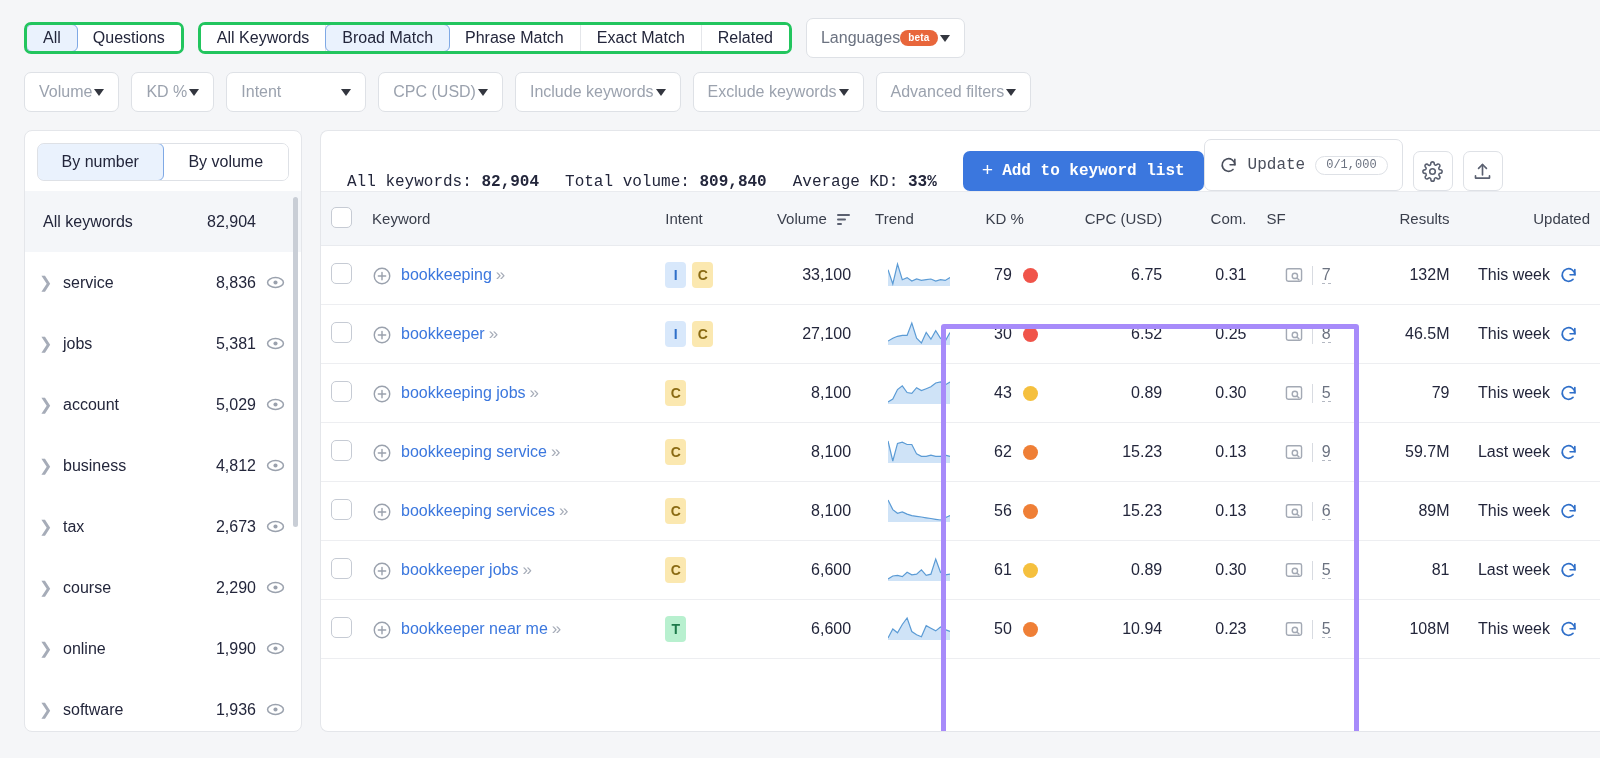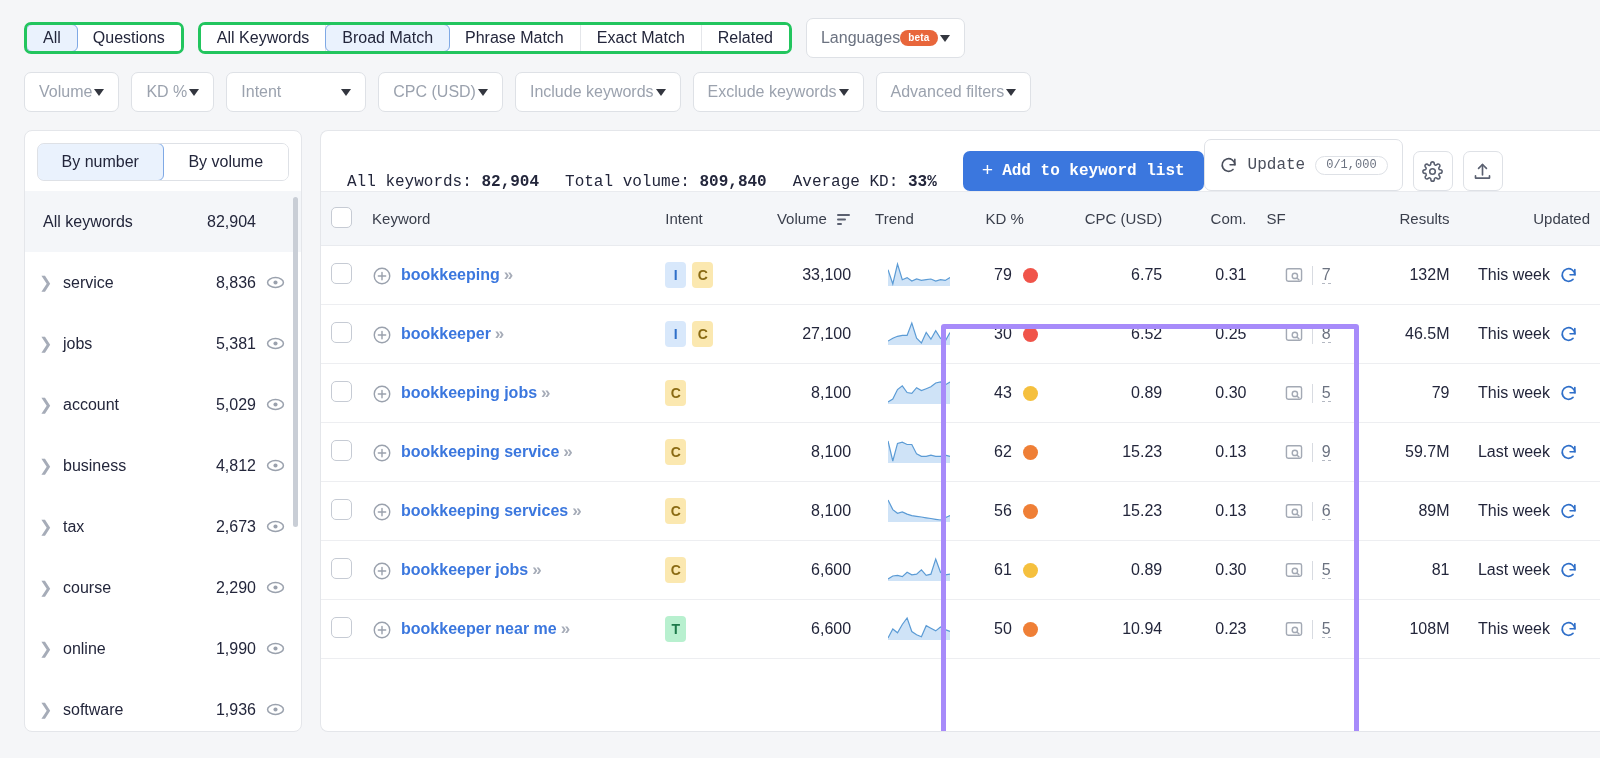--- a/index.html
+++ b/index.html
@@ -251,21 +251,20 @@
   .kw-cell { display: flex; align-items: flex-start; gap: 9px; }
   .plus-circle {
     width: 20px; height: 20px; flex: none;
     margin-top: 2px;
     color: #9aa1ad;
   }
   .kw-link {
     color: #3b77de;
     cursor: pointer;
     line-height: 1.35;
-    font-weight: bold;
   }
   .chevs { color: #a6acb8; font-size: 17px; letter-spacing:-2px; margin-left: 4px;}
   .intent-badges { display: flex; gap: 6px; justify-content: flex-start; }
   .ibadge {
     width: 21px; height: 26px;
     border-radius: 4px;
     display: flex; align-items: center; justify-content: center;
     font-size: 14px; font-weight: bold;
   }
   .ibadge.I { background: #d8e8fb; color: #2f6fc9; }

